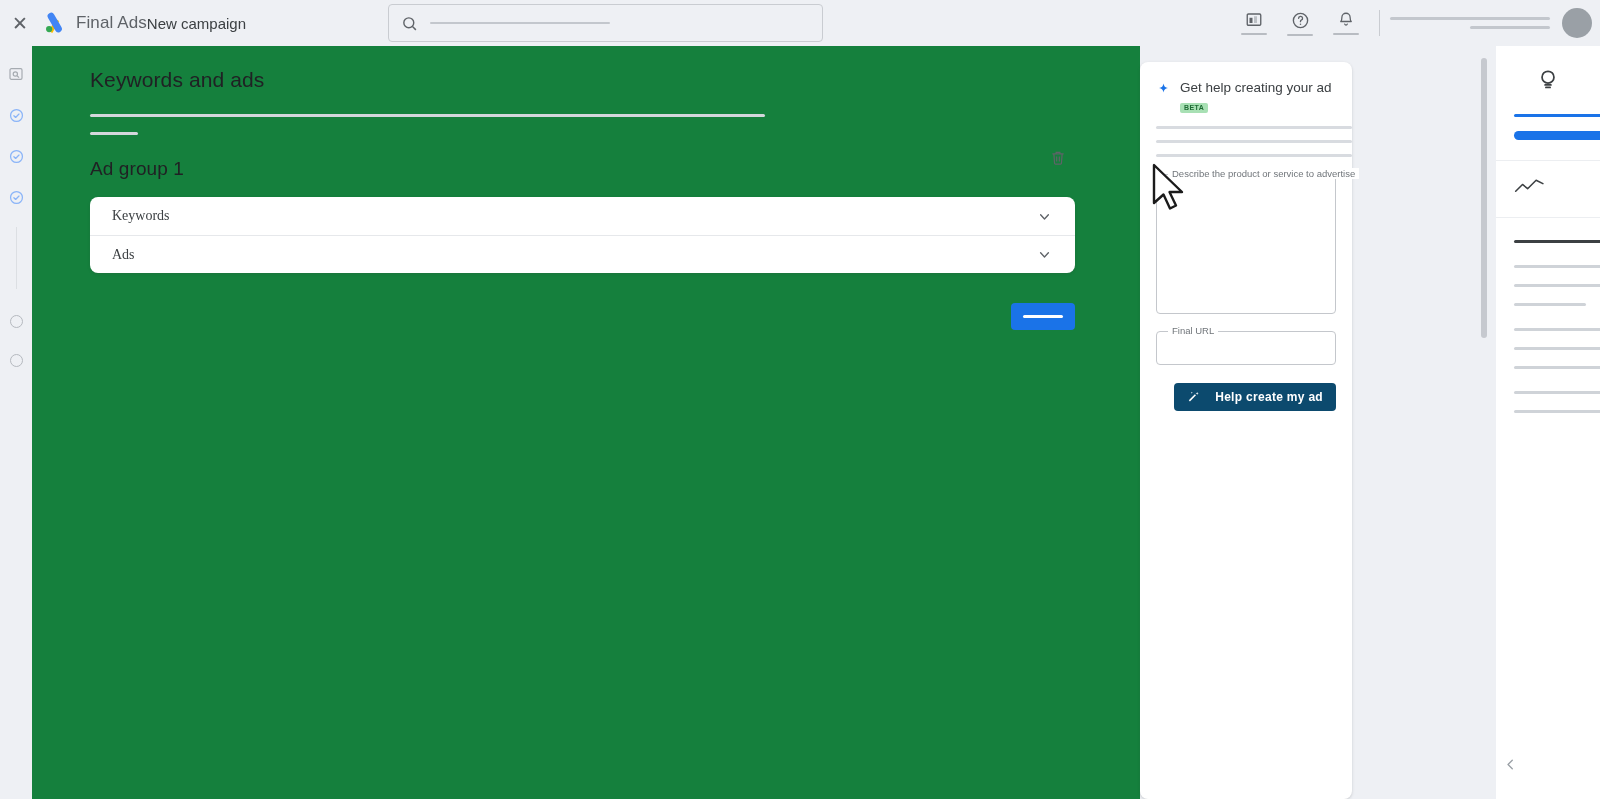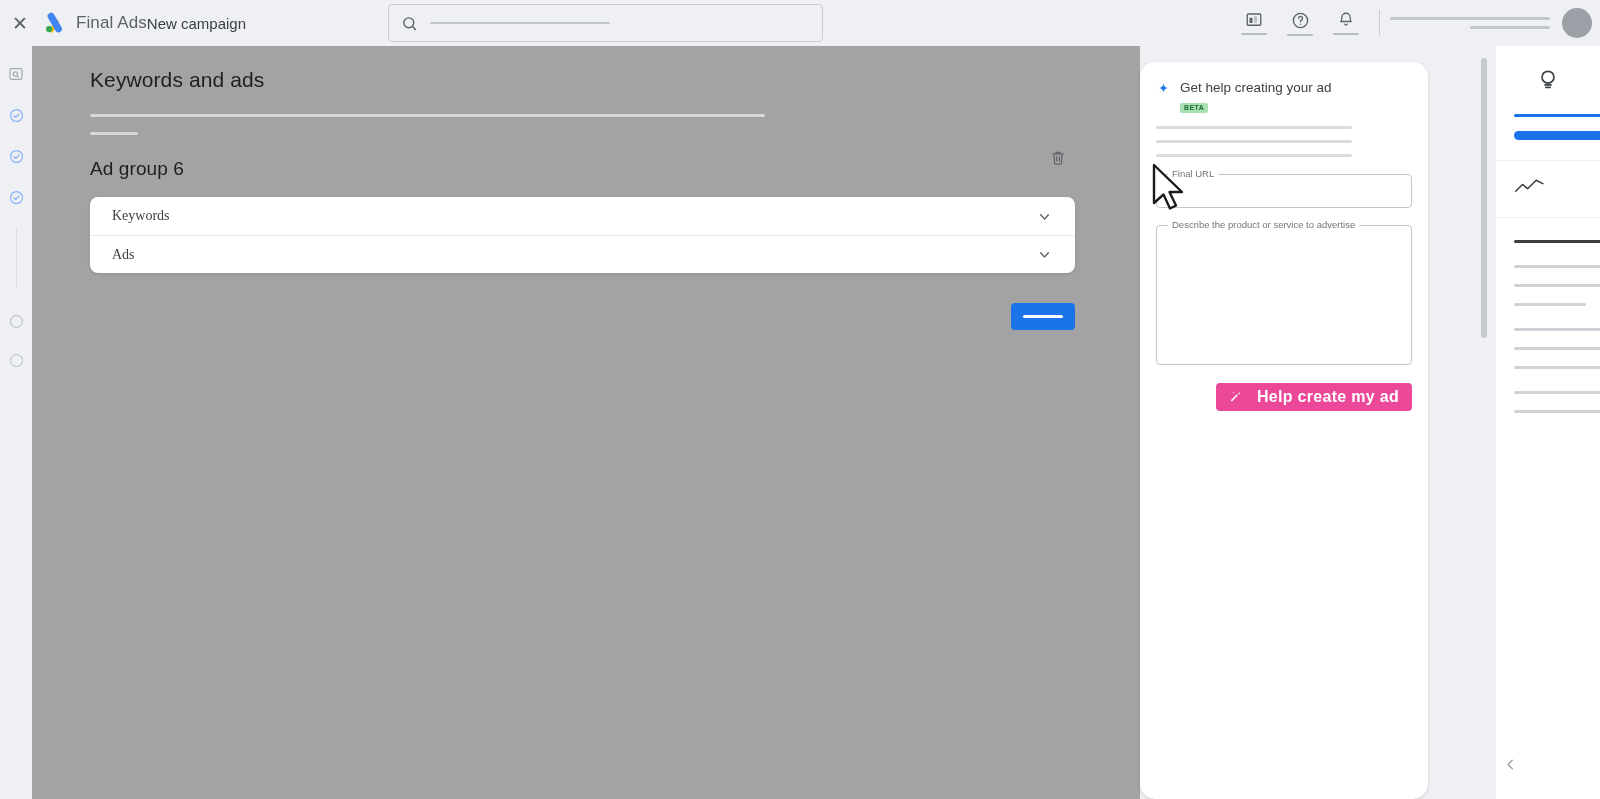--- a/index.html
+++ b/index.html
@@ -63,21 +63,21 @@
   .rail-line { width: 1px; flex: none; height: 62px; background: #dcdfe3; margin-top: 18px; }
   .rail-circle {
     width: 13px; height: 13px; border-radius: 50%;
     border: 1.5px solid #b5b9bf; margin-top: 26px;
   }
 
   
   .main {
     position: absolute; left: 32px; top: 46px;
     width: 1108px; height: 753px;
-    background: #a3a3a3;
+    background: #15803d;
     padding: 22px 0 0 58px;
   }
   .h1 { font-size: 21px; font-weight: 400; color: #202124; letter-spacing: .1px; }
   .redact { background: #d4d7dc; border-radius: 2px; }
   .red-wide { width: 675px; height: 3px; margin-top: 22px; }
   .red-short { width: 48px; height: 3px; margin-top: 15px; }
   .h2 {
     font-size: 19px; font-weight: 400; color: #202124;
     margin-top: 23px; letter-spacing: .1px;
   }
@@ -102,22 +102,22 @@
   .btn-primary {
     background: #1a73e8; border: none; border-radius: 4px;
     height: 27px; width: 64px;
     display: flex; align-items: center; justify-content: center; cursor: pointer;
   }
   .btn-primary-line { width: 40px; height: 3px; background: #fff; border-radius: 2px; }
 
   
   .assist {
     position: absolute; left: 1140px; top: 62px;
-    width: 288px; height: 737px;
-    background: #fff; border-radius: 15px;
+    width: 212px; height: 737px;
+    background: #fff; border-radius: 8px;
     box-shadow: 0 1px 2px rgba(60,64,67,.12), 0 1px 3px 1px rgba(60,64,67,.06);
     padding: 18px 16px 8px 16px;
   }
   .assist-head { display: flex; align-items: flex-start; gap: 9px; }
   .assist-title { font-size: 13.5px; color: #3c4043; line-height: 1.2; }
   .beta {
     display: inline-block; margin-top: 5px;
     background: #a8e0b4; color: #1e6b34;
     font-size: 7px; font-weight: 700; letter-spacing: .4px;
     padding: 1.5px 4px; border-radius: 2px;
@@ -131,24 +131,24 @@
   }
   .field.url { height: 34px; }
   .field.desc { height: 140px; }
   .field-legend {
     position: absolute; top: -7px; left: 11px;
     background: #fff; padding: 0 4px;
     font-size: 9.5px; color: #70757a; white-space: nowrap;
   }
   .assist-cta-wrap { display: flex; justify-content: flex-end; margin-top: 18px; }
   .btn-cta {
-    background: #ec4899; color: #fff; border: none; border-radius: 4px;
+    background: #0c4a6e; color: #fff; border: none; border-radius: 4px;
     height: 28px; padding: 0 13px;
     display: flex; align-items: center; gap: 14px;
-    font-size: 16px; font-weight: 700; letter-spacing: .3px;
+    font-size: 12px; font-weight: 700; letter-spacing: .3px;
     font-family: "Liberation Sans", sans-serif; cursor: pointer;
   }
 
   
   .scrolltrack {
     position: absolute; left: 1481px; top: 58px; width: 6px; height: 735px;
   }
   .scrollthumb {
     width: 6px; height: 280px; background: #c6c9cf; border-radius: 3px;
   }
@@ -263,21 +263,21 @@
     <div class="rail-circle"></div>
     <div class="rail-circle"></div>
   </div>
 
   <div class="main">
     <div class="h1">Keywords and ads</div>
     <div class="redact red-wide"></div>
     <div class="redact red-short"></div>
 
     <div class="adgroup-head">
-      <div class="h2">Ad group 6</div>
+      <div class="h2">Ad group 1</div>
       <div class="trash-btn">
         <svg width="18" height="18" viewBox="0 0 24 24" fill="none" stroke="#5f6368" stroke-width="1.6">
           <path d="M4.5 6.5h15"></path>
           <path d="M9.5 6.5V4.6h5v1.9"></path>
           <path d="M6.5 6.5l.9 12.4a1.3 1.3 0 0 0 1.3 1.2h6.6a1.3 1.3 0 0 0 1.3-1.2l.9-12.4"></path>
           <path d="M10.2 10v6.6M13.8 10v6.6"></path>
         </svg>
       </div>
     </div>
 
@@ -317,26 +317,26 @@
         <span class="beta">BETA</span>
       </div>
     </div>
 
     <div class="assist-lines">
       <div class="assist-line" style="width:196px"></div>
       <div class="assist-line" style="width:196px"></div>
       <div class="assist-line" style="width:196px"></div>
     </div>
 
+    <div class="field desc">
+      <span class="field-legend">Describe the product or service to advertise</span>
+    </div>
+
     <div class="field url">
       <span class="field-legend">Final URL</span>
-    </div>
-
-    <div class="field desc">
-      <span class="field-legend">Describe the product or service to advertise</span>
     </div>
 
     <div class="assist-cta-wrap">
       <button class="btn-cta">
         <svg width="14" height="14" viewBox="0 0 24 24">
           <path d="M5 19.6 15.4 9.2l-1.9-1.9L3.1 17.7z" fill="#fff"></path>
           <path d="M17.4 3.3l.7 1.9 1.9.7-1.9.7-.7 1.9-.7-1.9-1.9-.7 1.9-.7z" fill="#fff"></path>
           <path d="M8.3 3.1l.45 1.25 1.25.45-1.25.45L8.3 6.5l-.45-1.25L6.6 4.8l1.25-.45z" fill="#fff"></path>
         </svg>
         <span>Help create my ad</span>

